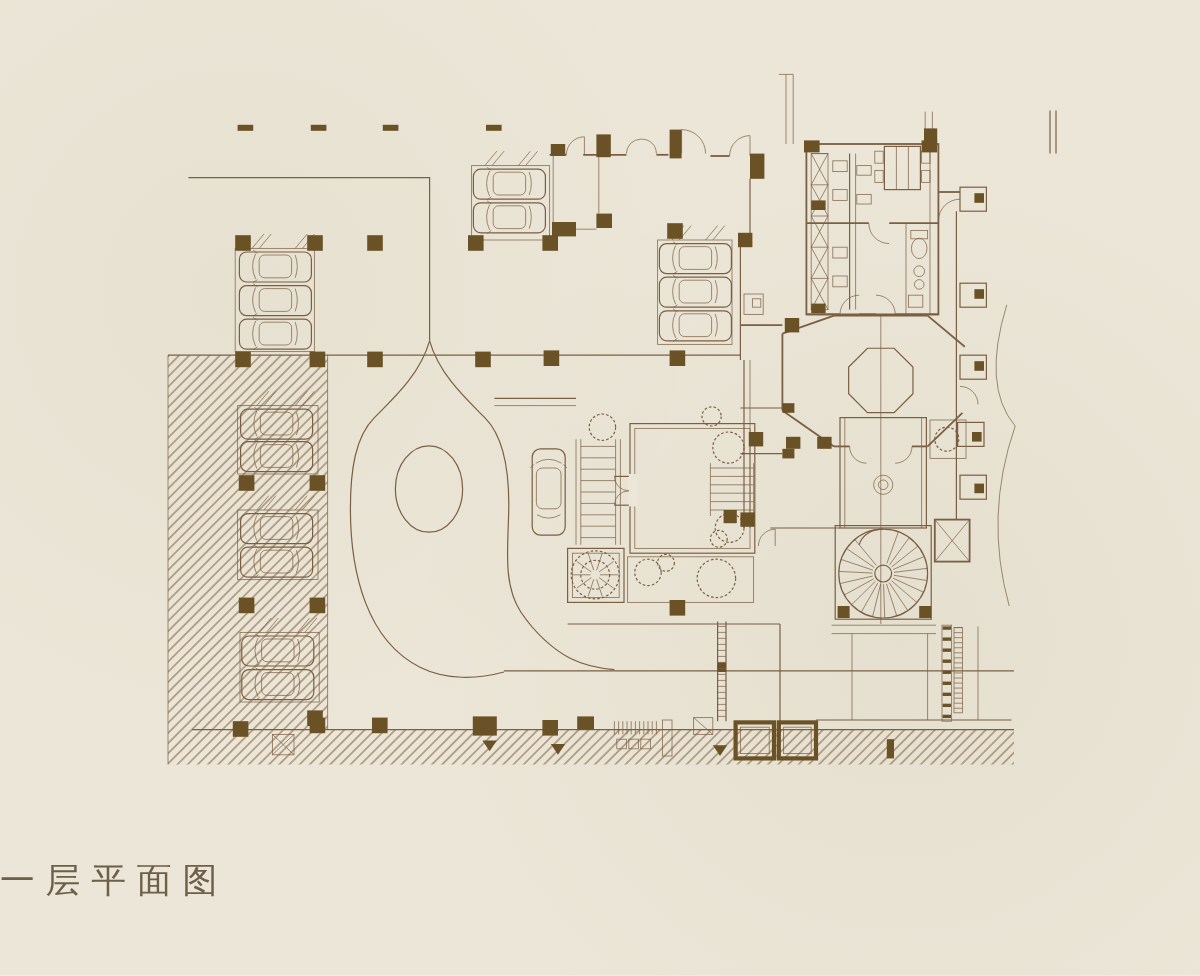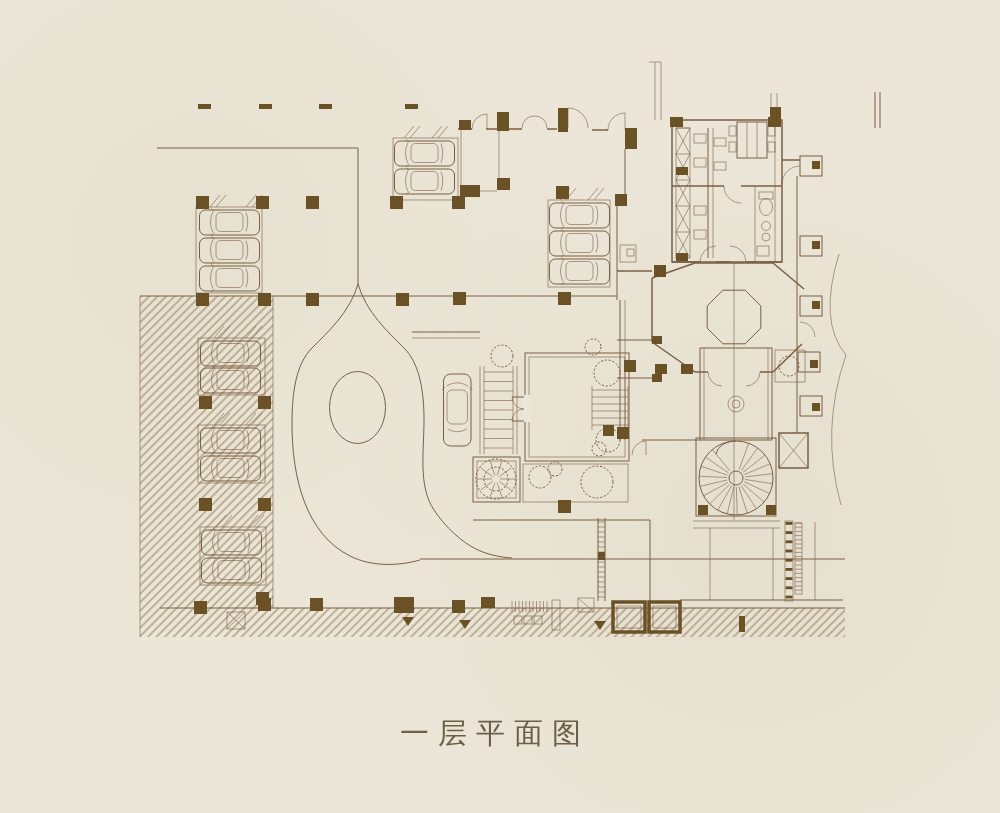--- a/index.html
+++ b/index.html
@@ -10,21 +10,21 @@
       radial-gradient(circle at 75% 65%, rgba(120,95,60,0.05), transparent 45%),
       var(--bg,#ebe6d7);
     font-family:"DejaVu Sans", sans-serif;
   }
   svg .ln{stroke:var(--line,#7b5f43);fill:none;stroke-width:1;stroke-linecap:butt;}
   svg .thin{stroke:var(--line,#7b5f43);fill:none;stroke-width:0.7;opacity:.85;}
   svg .wall{stroke:var(--line,#6f5436);fill:none;stroke-width:1.5;}
   svg .dk{fill:var(--dark,#6a5126);stroke:none;}
   svg .dash{stroke:var(--line,#7b5f43);fill:none;stroke-width:1;stroke-dasharray:2.2,1.7;}
   .caption{
-    position:absolute;left:0;right:10px;top:714px;text-align:center;
+    position:absolute;left:0;right:10px;top:714px;
     font-size:29px;letter-spacing:9px;color:var(--title,#6e6048);
   }
 </style>
 </head>
 <body>
 
 <div class="stage">
 <svg width="1000" height="813" viewBox="0 0 1000 813">
   <defs>
     <pattern id="h" width="6" height="6" patternUnits="userSpaceOnUse" patternTransform="rotate(45)">

